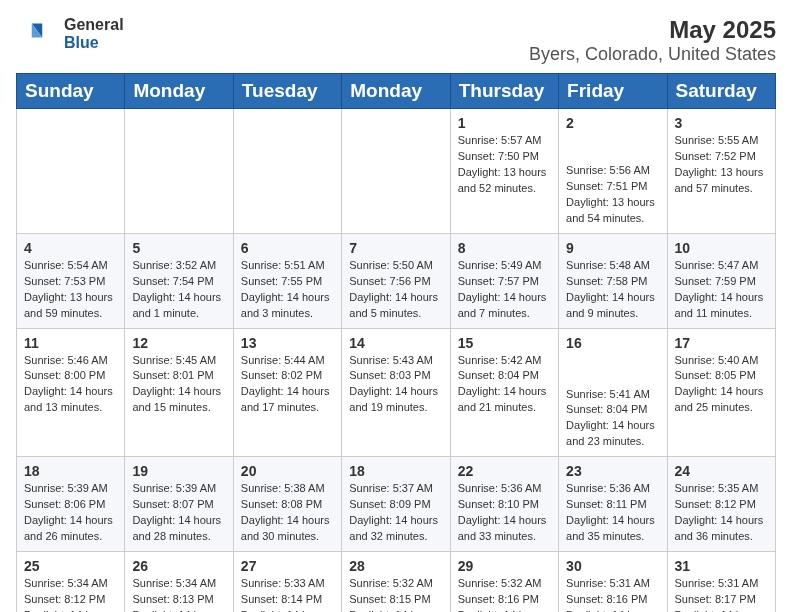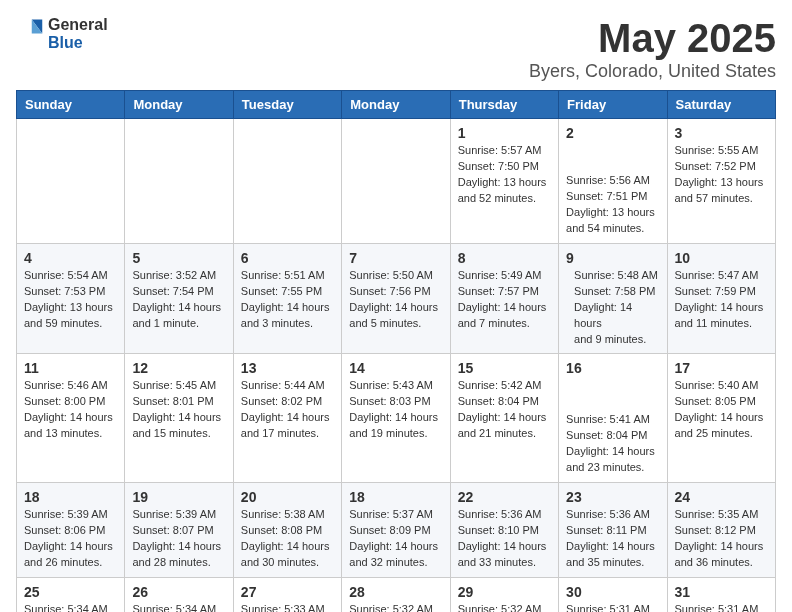--- a/index.html
+++ b/index.html
@@ -11,22 +11,22 @@
       padding: 16px;
     }
     .header {
       display: flex;
       justify-content: space-between;
       align-items: flex-start;
       margin-bottom: 8px;
     }
     .logo {
       display: flex;
-      align-items: flex-start;
-      gap: 4px;
+      align-items: center;
+      gap: 20px;
     }
     .logo-text {
       display: flex;
       flex-direction: column;
       line-height: 1.1;
     }
     .logo-general {
       font-size: 16px;
       font-weight: bold;
       color: #333;
@@ -37,39 +37,39 @@
       color: #1a5fa8;
     }
     .logo-icon {
       width: 28px;
       height: 28px;
     }
     .title-block {
       text-align: right;
     }
     .month-title {
-      font-size: 40px;
+      font-size: 24px;
       font-weight: bold;
       color: #333;
     }
     .location {
       font-size: 18px;
       color: #555;
     }
     .calendar {
       width: 100%;
       border-collapse: collapse;
       border: 1px solid #ccc;
     }
     .calendar th {
       background-color: #2a6db5;
       color: #fff;
       text-align: left;
       padding: 6px 8px;
-      font-size: 13px;
+      font-size: 19px;
       border: 1px solid #1a5090;
     }
     .calendar td {
       vertical-align: top;
       padding: 6px 7px;
       border: 1px solid #ccc;
       font-size: 11px;
       color: #333;
       width: 108px;
       min-height: 85px;
@@ -187,21 +187,21 @@
         </td>
         <td>
           <span class="day-num">8</span>
           <div class="day-info" style="white-space: pre-line;">Sunrise: 5:49 AM
 Sunset: 7:57 PM
 Daylight: 14 hours
 and 7 minutes.</div>
         </td>
         <td>
           <span class="day-num">9</span>
-          <div class="day-info" style="white-space: pre-line; margin-left: 8px;">Sunrise: 5:48 AM
+          <div class="day-info" style="white-space: pre-line;">Sunrise: 5:48 AM
 Sunset: 7:58 PM
 Daylight: 14 hours
 and 9 minutes.</div>
         </td>
         <td>
           <span class="day-num">10</span>
           <div class="day-info" style="white-space: pre-line;">Sunrise: 5:47 AM
 Sunset: 7:59 PM
 Daylight: 14 hours
 and 11 minutes.</div>

